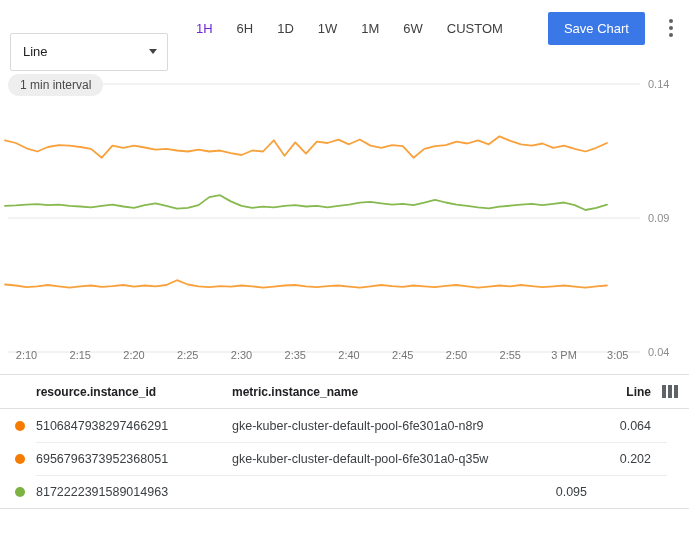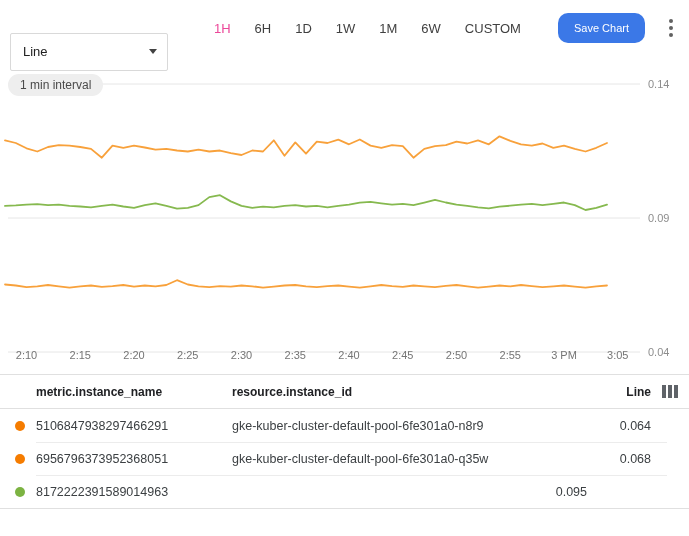--- a/index.html
+++ b/index.html
@@ -10,23 +10,23 @@
   .toolbar { display:flex; align-items:center; height:56px; padding:0 8px 0 10px; background:#fff; }
   .dropdown { width:158px; height:38px; border:1px solid #d9d9d9; border-radius:2px;
               display:flex; align-items:center; justify-content:space-between;
               padding:0 10px 0 12px; font-size:13px; color:#212121; cursor:pointer; background:#fff;margin-top:47px; }
   .caret { width:0; height:0; border-left:4px solid transparent; border-right:4px solid transparent;
            border-top:5px solid #424242; }
   .spacer { flex:1; }
   .time-ranges { display:flex; gap:2px; margin-right:26px; }
   .tr-btn { background:none; border:none; font-size:13px; color:#404040; padding:8px 11px;
             cursor:pointer; font-weight:500; font-family:inherit; }
-  .tr-btn.active { color:#ec4899; }
-  .save-btn { background:#3B78E7; color:#fff; border:none; border-radius:10px; font-size:11px;
-              padding:9px 16px; margin-right:16px; font-weight:500; cursor:pointer; font-family:inherit; }
+  .tr-btn.active { color:#6d28d9; }
+  .save-btn { background:#3B78E7; color:#fff; border:none; border-radius:2px; font-size:13px;
+              padding:9px 16px; margin-right:16px; font-weight:500; cursor:pointer; font-family:inherit;margin-left:8px; }
   .kebab { display:flex; flex-direction:column; gap:3px; padding:6px 8px; cursor:pointer; }
   .kebab i { width:4px; height:4px; border-radius:50%; background:#616161; }
 
   
   .chart-wrap { position:relative; height:318px; }
   .chip { position:absolute; top:18px; left:8px; background:#eeeeee; border-radius:11px;
           padding:4px 12px; font-size:12px; color:#4a4a4a; z-index:2; }
   #chart-svg { position:absolute; top:0; left:0; }
   #chart-svg text { font-family:"Liberation Sans","DejaVu Sans",sans-serif; }
 
@@ -92,42 +92,42 @@
       <text x="617.75" y="303" font-size="11" fill="#757575" text-anchor="middle">3:05</text>
       <polyline points="5.0,84.3 15.8,87.0 26.5,92.3 37.3,95.5 48.0,91.0 58.8,89.1 69.5,89.6 80.3,91.0 91.0,92.9 101.8,101.7 112.5,89.6 123.3,91.8 134.0,89.6 144.8,91.5 155.5,93.7 166.3,92.9 177.0,94.5 187.8,95.5 198.5,93.7 209.3,95.5 220.0,94.5 230.8,97.1 241.5,99.0 252.3,94.5 263.0,95.5 273.8,84.3 284.5,99.8 295.3,86.4 306.0,97.7 316.8,85.6 327.5,87.0 338.3,83.7 349.0,88.3 359.8,83.5 370.5,89.6 381.3,91.8 392.0,89.1 402.8,90.2 413.5,101.7 424.3,92.9 435.0,90.2 445.8,89.1 456.5,85.6 467.3,87.5 478.0,84.3 488.8,88.3 499.5,80.3 510.3,84.8 521.0,88.3 531.8,89.6 542.5,87.5 553.3,91.8 564.0,89.6 574.8,92.9 585.5,95.5 596.3,91.8 607.0,87.0" fill="none" stroke="#F8A13B" stroke-width="1.8" stroke-linejoin="round" stroke-linecap="round"></polyline>
       <polyline points="5.0,149.9 15.8,149.4 26.5,148.6 37.3,148.1 48.0,149.1 58.8,148.6 69.5,149.9 80.3,150.5 91.0,151.3 101.8,149.9 112.5,148.6 123.3,150.5 134.0,151.8 144.8,149.1 155.5,147.3 166.3,149.9 177.0,152.6 187.8,151.8 198.5,149.1 209.3,141.1 220.0,139.2 230.8,145.4 241.5,149.9 252.3,151.8 263.0,150.7 273.8,151.3 284.5,149.9 295.3,149.1 306.0,150.5 316.8,149.9 327.5,151.3 338.3,149.9 349.0,148.6 359.8,146.7 370.5,145.9 381.3,147.3 392.0,148.6 402.8,147.8 413.5,149.1 424.3,146.5 435.0,143.8 445.8,146.5 456.5,148.6 467.3,149.9 478.0,151.3 488.8,152.4 499.5,150.7 510.3,149.7 521.0,148.6 531.8,147.8 542.5,149.1 553.3,147.8 564.0,146.5 574.8,149.1 585.5,154.0 596.3,151.8 607.0,148.6" fill="none" stroke="#86B94F" stroke-width="1.8" stroke-linejoin="round" stroke-linecap="round"></polyline>
       <polyline points="5.0,228.5 15.8,229.5 26.5,231.1 37.3,230.3 48.0,229.0 58.8,230.3 69.5,231.7 80.3,230.3 91.0,229.5 101.8,230.9 112.5,230.1 123.3,229.0 134.0,230.6 144.8,229.5 155.5,230.3 166.3,229.0 177.0,224.2 187.8,228.5 198.5,230.3 209.3,231.1 220.0,230.1 230.8,230.6 241.5,229.5 252.3,230.3 263.0,231.7 273.8,230.6 284.5,229.5 295.3,229.0 306.0,230.3 316.8,231.1 327.5,230.1 338.3,229.5 349.0,230.6 359.8,231.7 370.5,230.3 381.3,229.0 392.0,230.1 402.8,230.9 413.5,229.5 424.3,230.3 435.0,231.1 445.8,229.8 456.5,229.0 467.3,230.3 478.0,231.7 488.8,230.6 499.5,229.5 510.3,230.3 521.0,229.0 531.8,230.1 542.5,231.1 553.3,230.3 564.0,229.5 574.8,230.6 585.5,231.7 596.3,230.3 607.0,229.5" fill="none" stroke="#F8A13B" stroke-width="1.8" stroke-linejoin="round" stroke-linecap="round"></polyline>
     </svg>
 </div>
 
 <div class="legend-table">
   <div class="thead">
     <span></span>
+    <span>resource.instance_id</span>
     <span>metric.instance_name</span>
-    <span>resource.instance_id</span>
     <span class="c-val">Line</span>
     <span class="colicon">
         <i></i>
         <i></i>
         <i></i>
       </span>
   </div>
   <div id="legend-rows">
       <div class="trow">
         <span class="dot" style="background: rgb(245, 124, 0);"></span>
         <span>5106847938297466291</span>
         <span>gke-kuber-cluster-default-pool-6fe301a0-n8r9</span>
         <span class="c-val">0.064</span>
         <span></span>
       </div>
       <div class="trow">
         <span class="dot" style="background: rgb(245, 124, 0);"></span>
         <span>6956796373952368051</span>
         <span>gke-kuber-cluster-default-pool-6fe301a0-q35w</span>
-        <span class="c-val">0.068</span>
+        <span class="c-val">0.202</span>
         <span></span>
       </div>
       <div class="trow">
         <span class="dot" style="background: rgb(124, 179, 66);"></span>
         <span>8172222391589014963</span>
         <span class="c-val">0.095</span>
         <span></span>
       </div>
     </div>
 </div>

